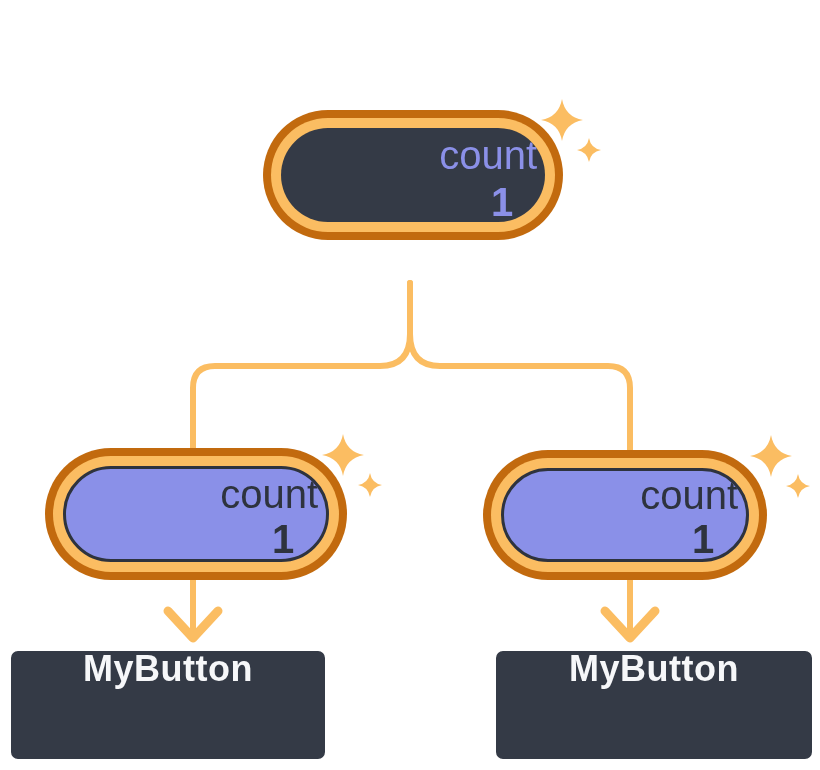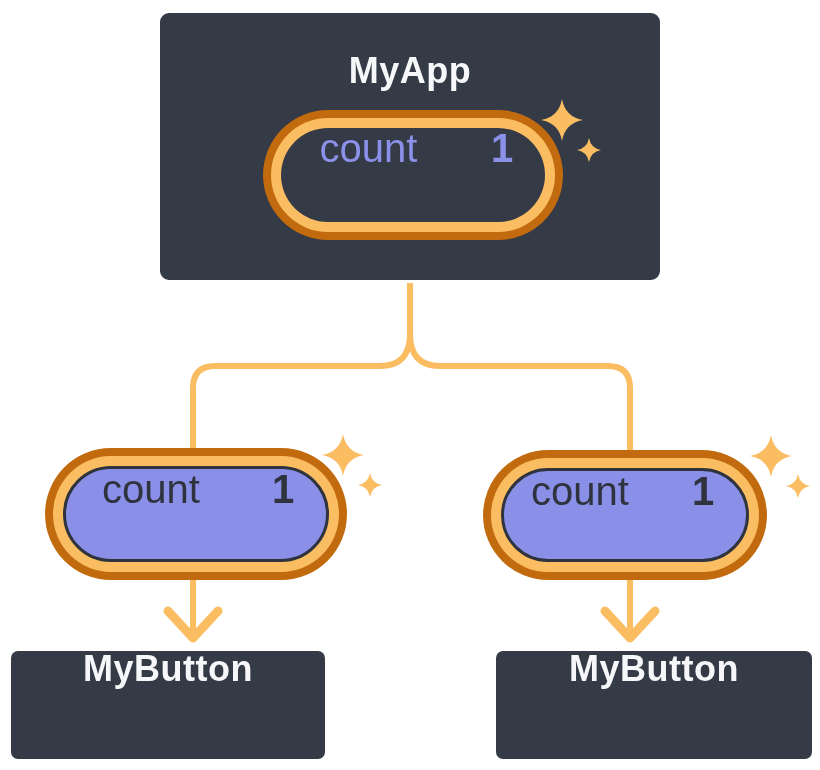--- a/index.html
+++ b/index.html
@@ -18,21 +18,21 @@
   .pill{
     position:absolute;z-index:3;box-sizing:border-box;
     background:#C26A0E;border-radius:999px;padding:8px;
   }
   .pill-mid{
     box-sizing:border-box;height:100%;background:#FBBD62;
     border-radius:999px;padding:10px;
   }
   .pill-inner{
     box-sizing:border-box;height:100%;border-radius:999px;
-    display:flex;align-items:flex-start;overflow:hidden;
+    display:flex;align-items:flex-end;overflow:hidden;flex-direction:column;
   }
   .pill-inner.dark{background:#343A46;color:#8B90E8;}
   .pill-inner.light{background:#8A90E8;color:#2E333E;border:3px solid #2E333E;}
   .pill-name{
     flex:1;display:flex;align-items:center;justify-content:center;
     font-size:40px;line-height:1;padding:0 8px;
   }
   .pill-divider{width:4px;flex:0 0 auto;}
   .pill-inner.dark .pill-divider{background:#FBBD62;width:3px;}
   .pill-inner.light .pill-divider{background:#2E333E;}
@@ -53,23 +53,20 @@
     </defs>
   </svg>
 
   <svg class="connector-svg" width="820" height="770" viewBox="0 0 820 770">
     <path d="M410,283 L410,334 Q410,366 380,366 L215,366 Q193,366 193,388 L193,633" fill="none" stroke="#FBBD62" stroke-width="6" stroke-linecap="round"></path>
     <path d="M410,283 L410,334 Q410,366 440,366 L608,366 Q630,366 630,388 L630,633" fill="none" stroke="#FBBD62" stroke-width="6" stroke-linecap="round"></path>
     <path d="M168,611 L193,638 L218,611" fill="none" stroke="#FBBD62" stroke-width="9" stroke-linecap="round" stroke-linejoin="round"></path>
     <path d="M605,611 L630,638 L655,611" fill="none" stroke="#FBBD62" stroke-width="9" stroke-linecap="round" stroke-linejoin="round"></path>
   </svg>
 
-  <div class="node node-root" style="left:157px;top:10px;width:506px;height:273px;">
-    <div class="node-title">MyApp</div>
-  </div>
 
   <div class="pill" style="left:263px;top:110px;width:300px;height:130px;">
     <div class="pill-mid">
       <div class="pill-inner dark">
         <div class="pill-name">count</div>
         <div class="pill-divider"></div>
         <div class="pill-value">1</div>
       </div>
     </div>
     <svg class="sparkle" style="top:-12px;right:-41px;" width="66" height="70" viewBox="0 0 66 70">

